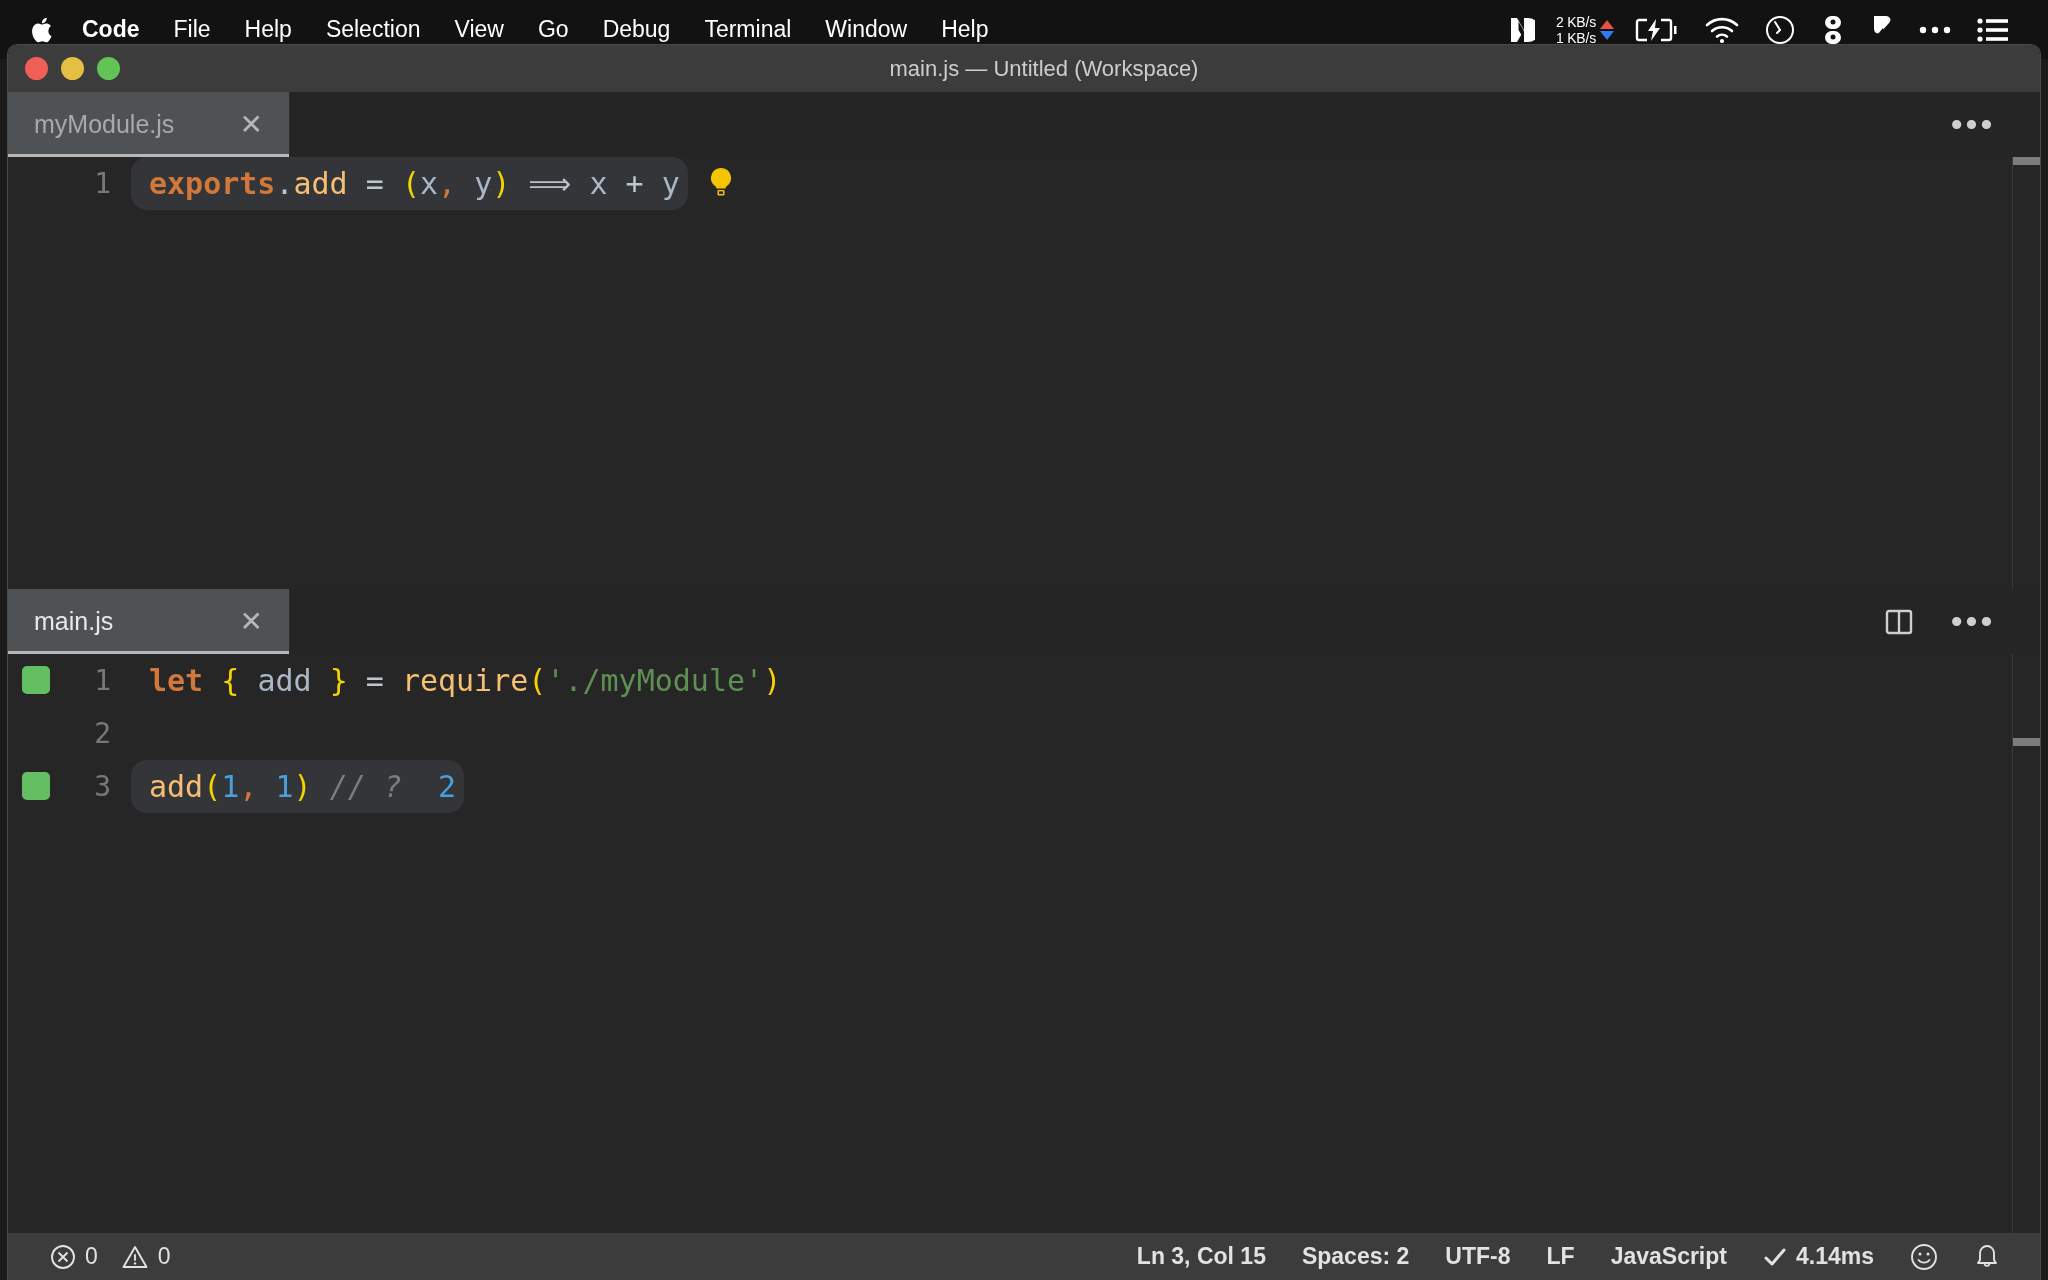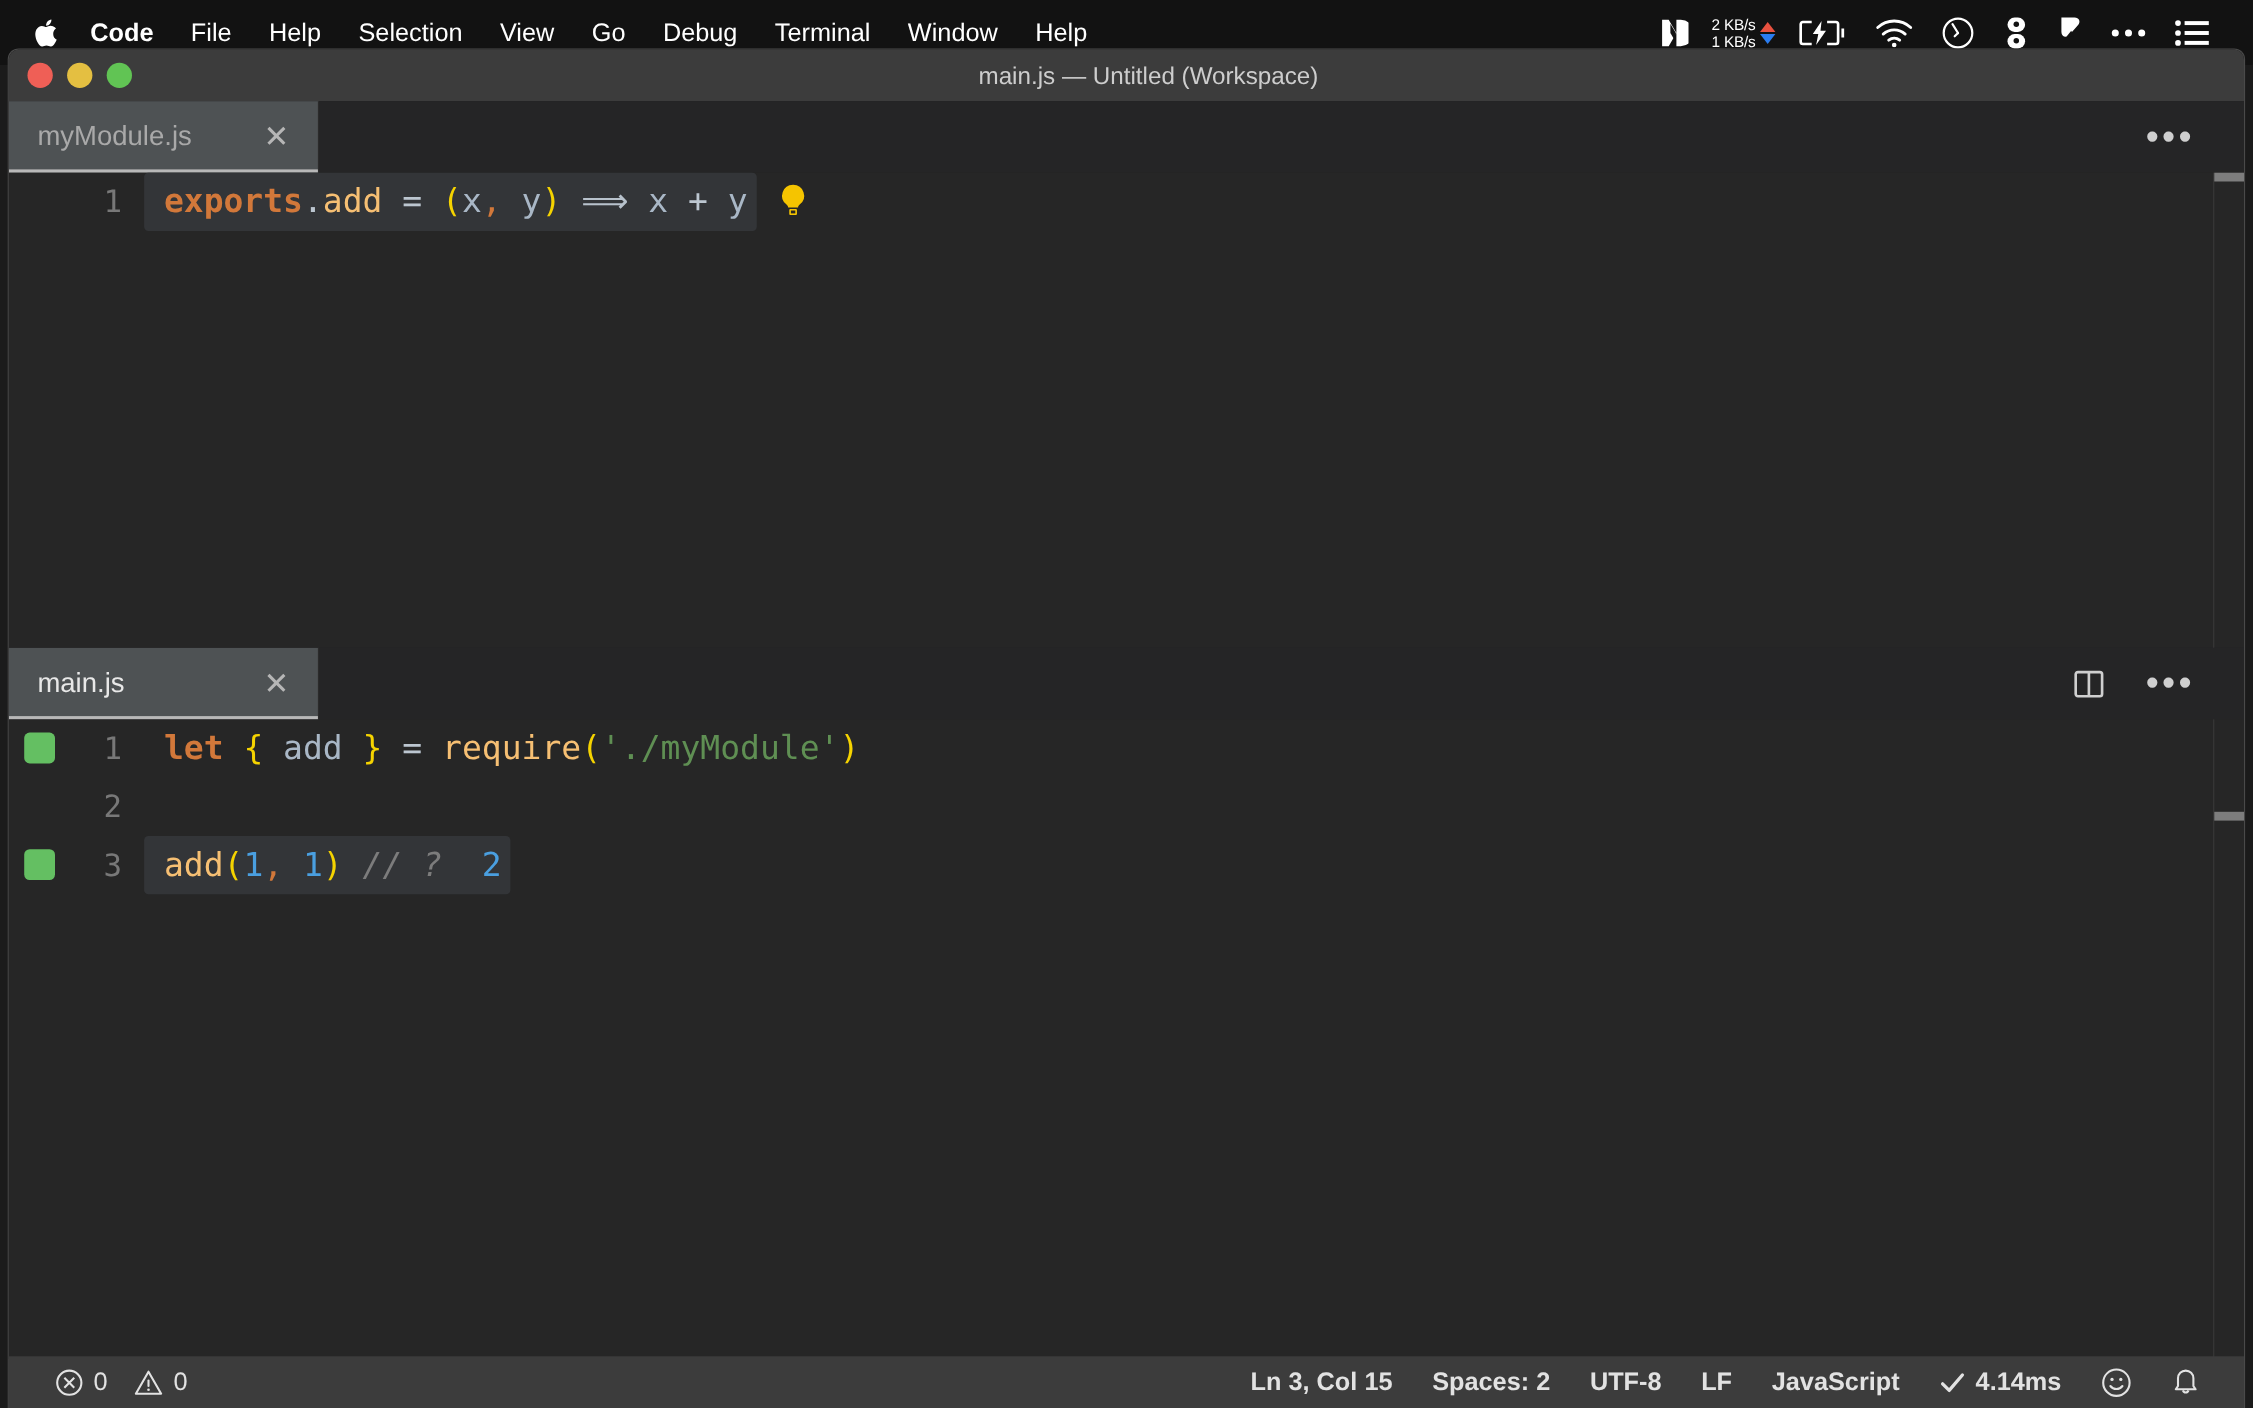--- a/index.html
+++ b/index.html
@@ -126,21 +126,21 @@
     width: 28px; height: 28px; border-radius: 5px; background: #64bf62;
   }
   .lineno {
     width: 123px; text-align: right; padding-right: 20px;
     color: #787878; font-size: 28px; font-family: "DejaVu Sans Mono", monospace;
   }
   .code {
     padding-left: 18px; white-space: pre; line-height: 53px;
   }
   .code.highlight {
-    background: #333538; border-radius: 4px; padding-right: 8px;
+    background: #333538; border-radius: 16px; padding-right: 8px;
   }
 
   
   .t-kw      { color: #d2783a; font-weight: bold; }
   .t-prop    { color: #f6bf73; }
   .t-func    { color: #f6bf73; }
   .t-op      { color: #bcc6d0; }
   .t-paren   { color: #f5d300; }
   .t-brace   { color: #f5d300; }
   .t-var     { color: #a9b7c6; }

